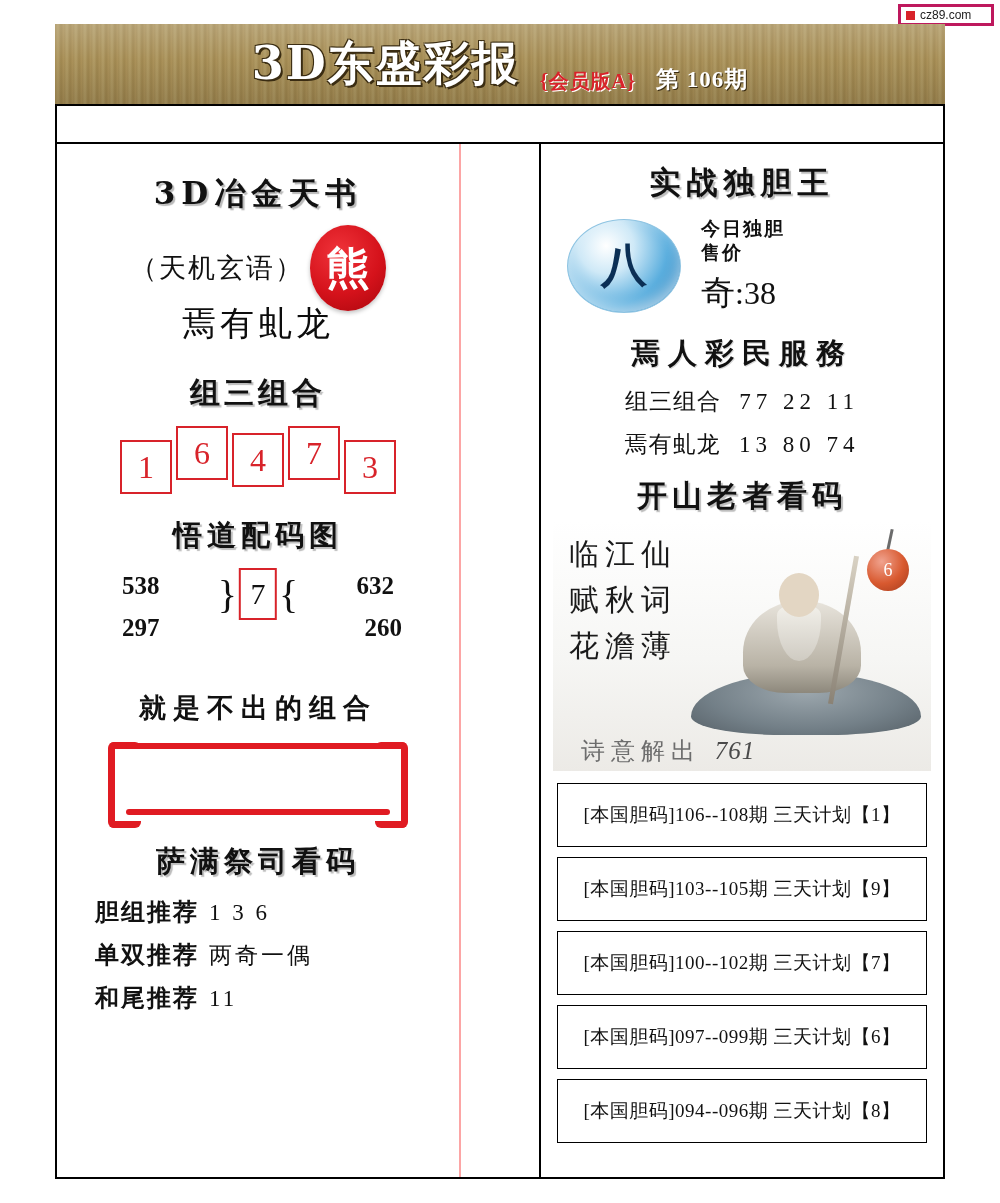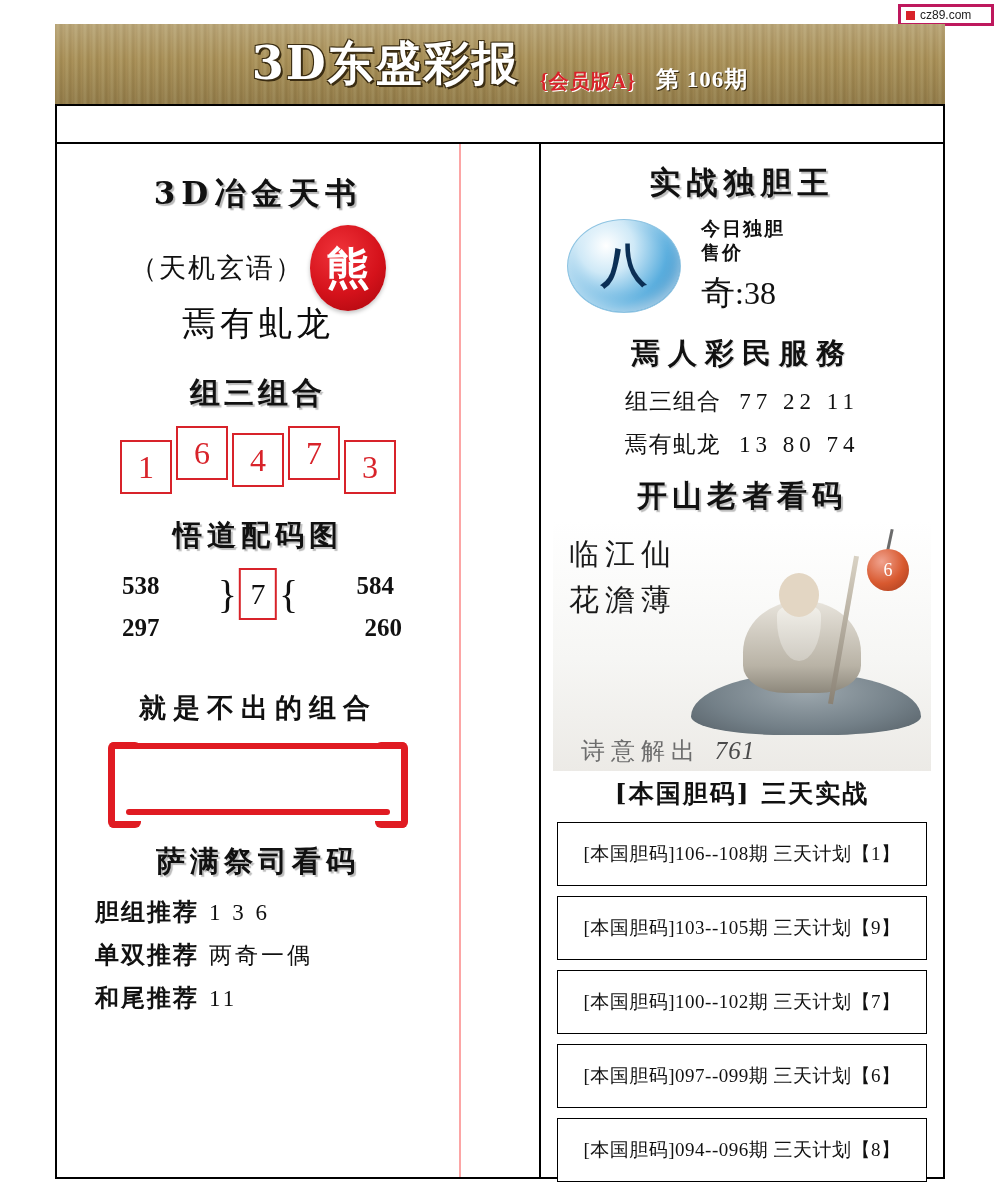--- a/index.html
+++ b/index.html
@@ -588,21 +588,21 @@
           <div class="code-box mid">4</div>
           <div class="code-box up">7</div>
           <div class="code-box">3</div>
         </div>
 
         <div class="h-title l-title3">悟道配码图</div>
 
         <div class="pair-grid">
           <span class="pair-num p-tl">538</span>
           <span class="pair-num p-bl">297</span>
-          <span class="pair-num p-tr">584</span>
+          <span class="pair-num p-tr">632</span>
           <span class="pair-num p-br">260</span>
           <span class="brace">
             <span>}</span>
             <span class="center-box">7</span>
             <span>{</span>
           </span>
         </div>
 
         <div class="h-title l-title4">就是不出的组合</div>
 
@@ -660,40 +660,40 @@
         <div class="combo-row">
           <span>焉有虬龙</span>
           <span class="nums">13  80  74</span>
         </div>
 
         <div class="h-title r-title2">开山老者看码</div>
 
         <div class="poem-area">
           <div class="poem-text">
             <div>临江仙</div>
+            <div>赋秋词</div>
             <div>花澹薄</div>
           </div>
           <div class="gong-stand"></div>
           <div class="gong">
             <span>6</span>
           </div>
           <div class="sage">
             <span class="rock"></span>
             <span class="body"></span>
             <span class="beard"></span>
             <span class="head"></span>
             <span class="staff"></span>
           </div>
           <div class="poem-answer">
             <span>诗意解出</span>
             <span class="num">761</span>
           </div>
         </div>
 
-        <div class="r-title3">[本国胆码] 三天实战</div>
 
         <div class="plan-list">
           <div class="plan-item">[本国胆码]106--108期 三天计划【1】</div>
           <div class="plan-item">[本国胆码]103--105期 三天计划【9】</div>
           <div class="plan-item">[本国胆码]100--102期 三天计划【7】</div>
           <div class="plan-item">[本国胆码]097--099期 三天计划【6】</div>
           <div class="plan-item">[本国胆码]094--096期 三天计划【8】</div>
         </div>
 
       </div>

